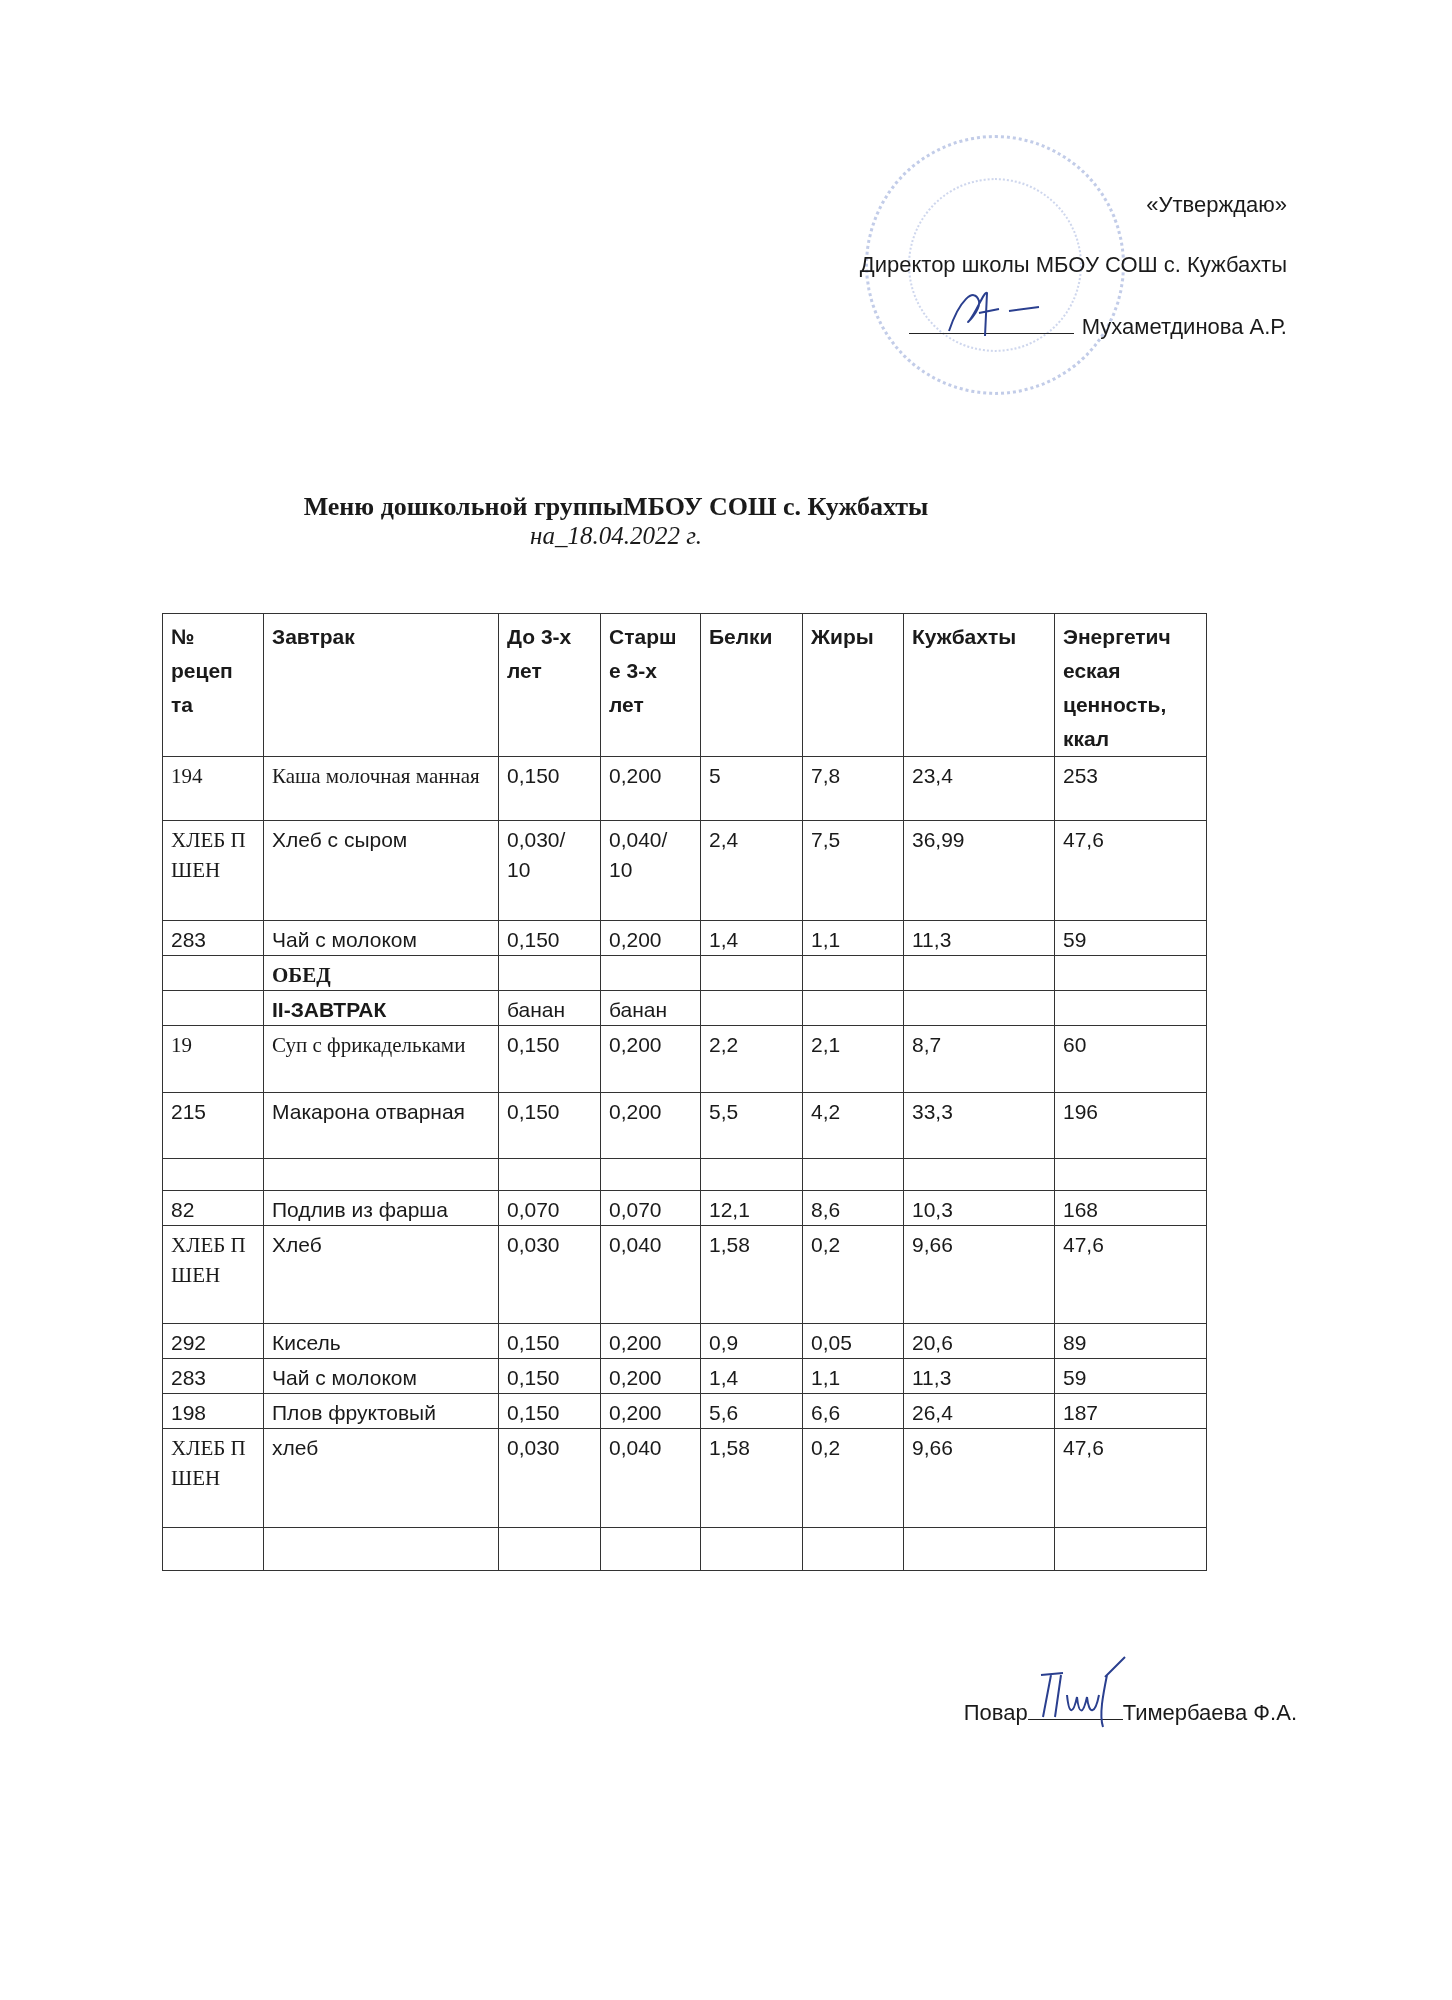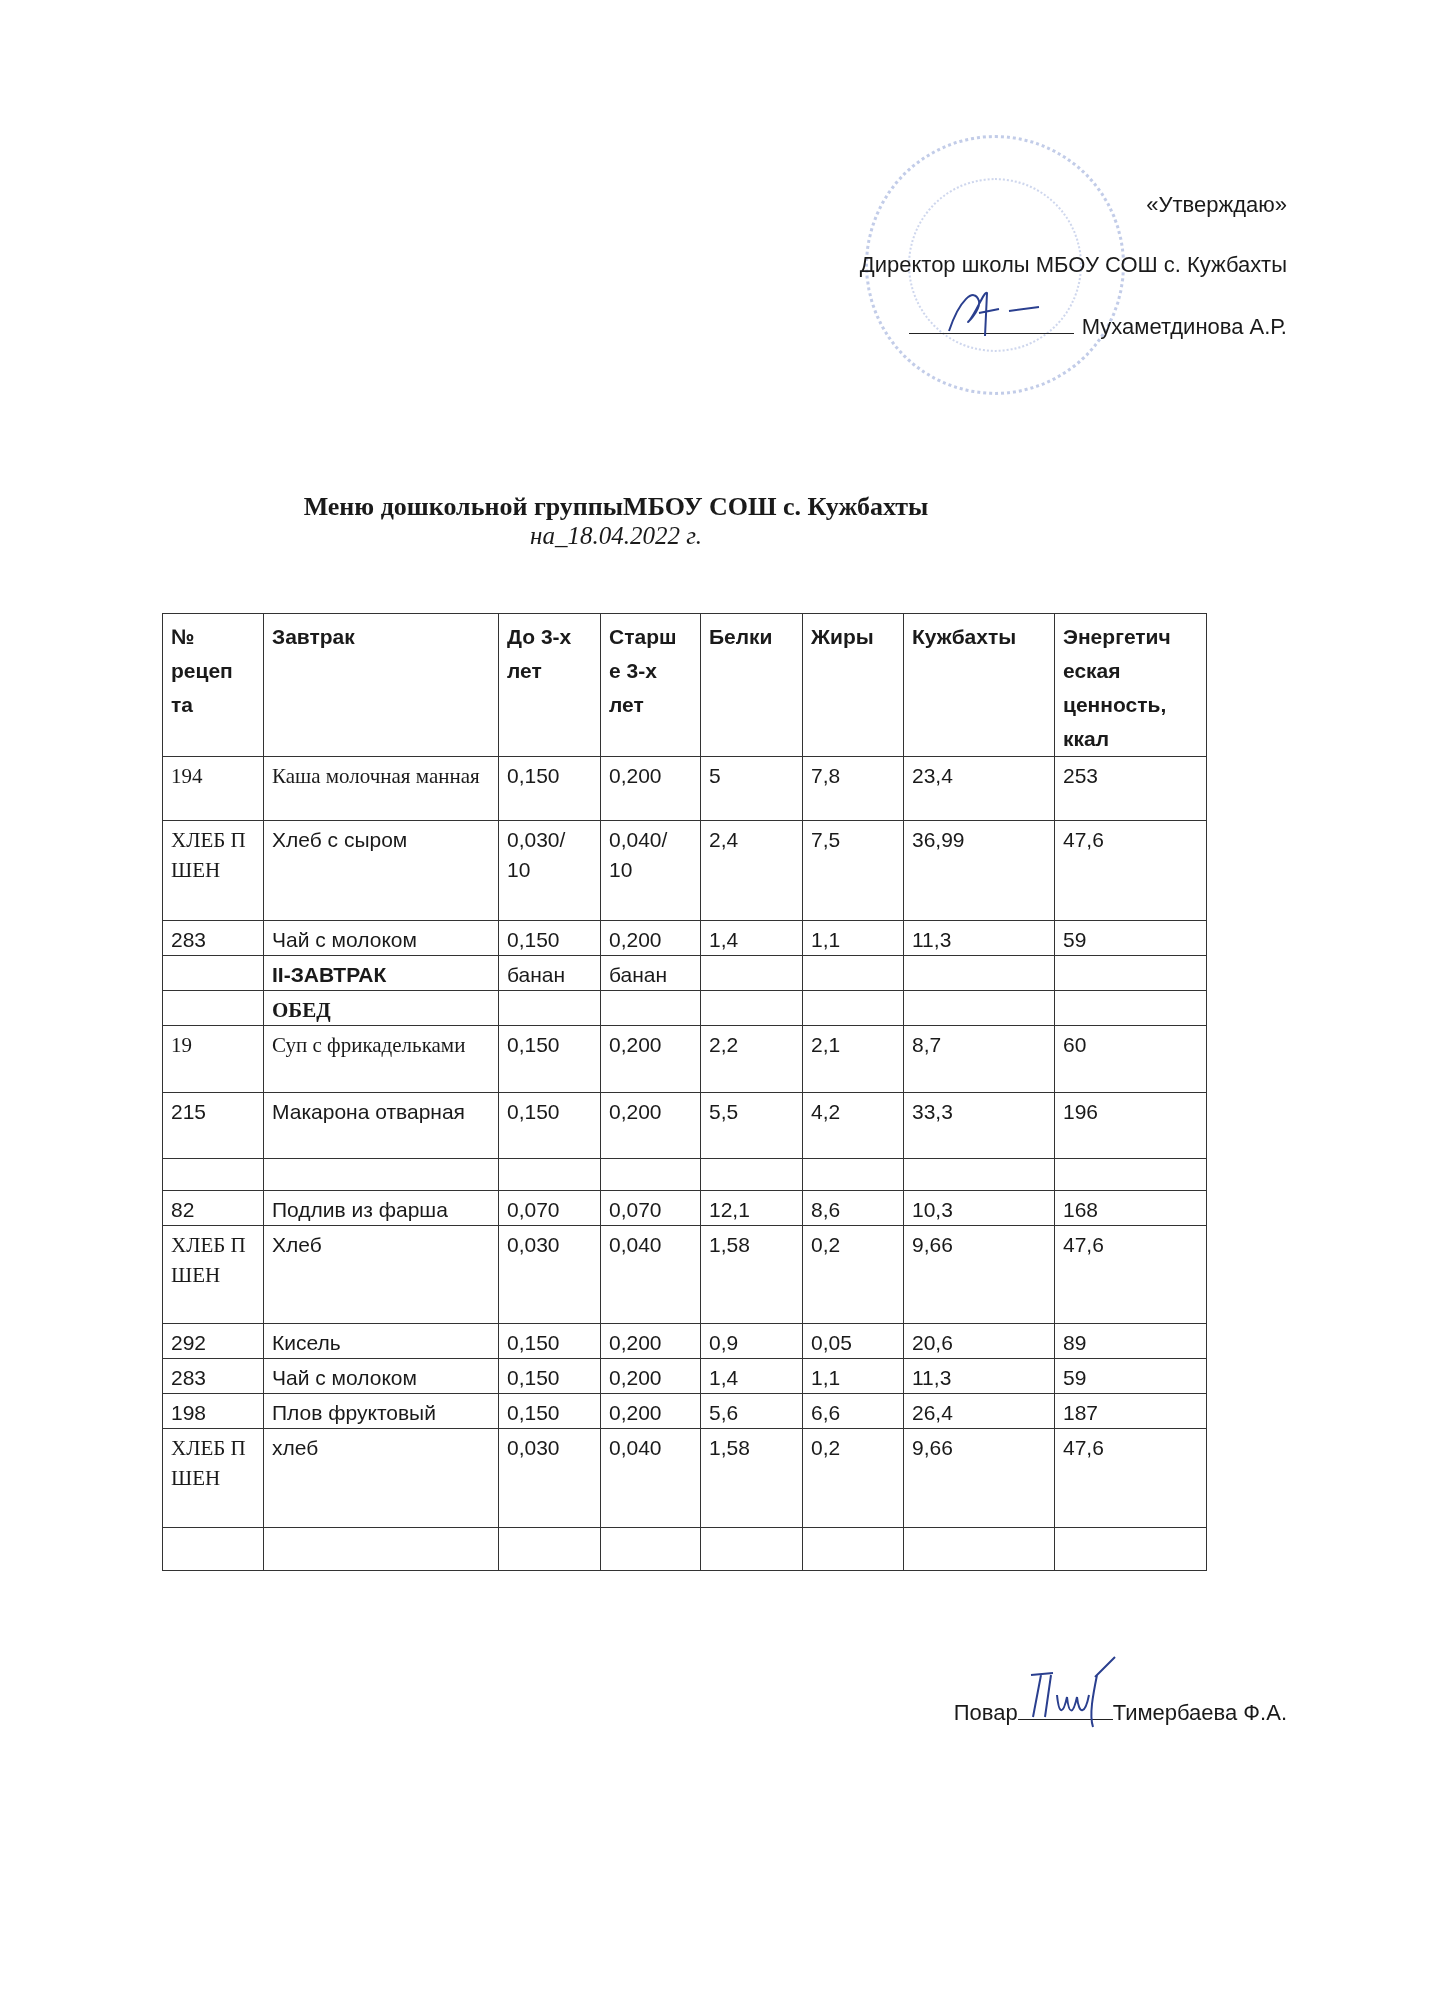--- a/index.html
+++ b/index.html
@@ -42,21 +42,21 @@
     border: 1.5px solid #333; vertical-align: top;
     padding: 4px 8px 0 8px; font-size: 21px; line-height: 30px;
     box-sizing: border-box; overflow: hidden;
   }
   table.menu td.hdr { font-weight: bold; line-height: 34px; padding-top: 6px; }
   td.s { font-family: "Liberation Serif", "DejaVu Serif", serif; font-size: 23px; line-height: 32px; }
   td.c { font-family: "Liberation Sans", "DejaVu Sans", sans-serif; }
   td.b { font-weight: bold; }
   td.obed { font-family: "Liberation Serif", "DejaVu Serif", serif; font-weight: bold; font-size: 24px; }
 
-  .cook { position: absolute; right: 165px; top: 1697px; font-size: 22px; }
+  .cook { position: absolute; right: 155px; top: 1697px; font-size: 22px; }
 </style>
 </head>
 <body>
 
 <div class="stamp"></div>
 
 <div class="approval appr-1 sans">«Утверждаю»</div>
 <div class="approval appr-2 sans">Директор школы МБОУ СОШ с. Кужбахты</div>
 <div class="approval appr-3 sans">
   <span class="sig-line">
@@ -114,35 +114,35 @@
       <tr style="height: 32px;">
         <td class="c">283</td>
         <td class="c">Чай с молоком</td>
         <td class="c">0,150</td>
         <td class="c">0,200</td>
         <td class="c">1,4</td>
         <td class="c">1,1</td>
         <td class="c">11,3</td>
         <td class="c">59</td>
       </tr>
+      <tr style="height: 33px;">
+        <td class="c"></td>
+        <td class="obed">ОБЕД</td>
+        <td class="c"></td>
+        <td class="c"></td>
+        <td class="c"></td>
+        <td class="c"></td>
+        <td class="c"></td>
+        <td class="c"></td>
+      </tr>
       <tr style="height: 32px;">
         <td class="c"></td>
         <td class="c b">II-ЗАВТРАК</td>
         <td class="c">банан</td>
         <td class="c">банан</td>
-        <td class="c"></td>
-        <td class="c"></td>
-        <td class="c"></td>
-        <td class="c"></td>
-      </tr>
-      <tr style="height: 33px;">
-        <td class="c"></td>
-        <td class="obed">ОБЕД</td>
-        <td class="c"></td>
-        <td class="c"></td>
         <td class="c"></td>
         <td class="c"></td>
         <td class="c"></td>
         <td class="c"></td>
       </tr>
       <tr style="height: 67px;">
         <td class="s">19</td>
         <td class="s">Суп с фрикадельками</td>
         <td class="c">0,150</td>
         <td class="c">0,200</td>

